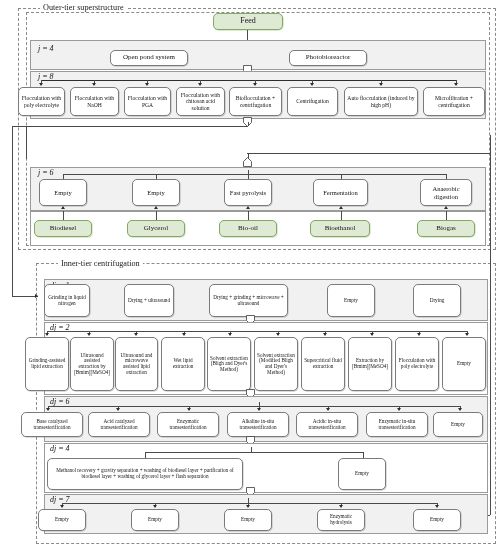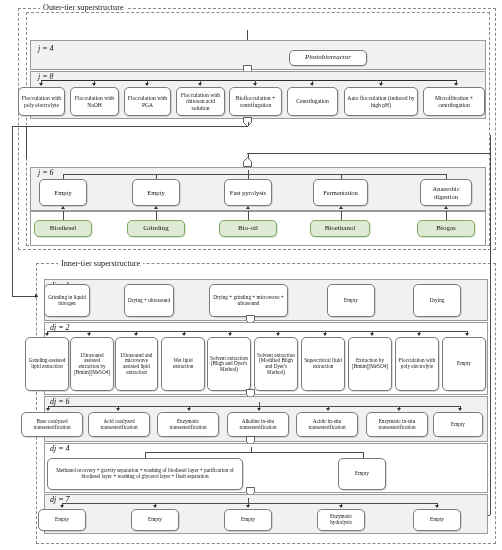--- a/index.html
+++ b/index.html
@@ -84,32 +84,34 @@
 </head>
 <body>
 
 <div id="root">
 
   <div class="dashbox" style="left:18px;top:8px;width:478px;height:242px;"></div>
   <div class="dashbox-label" style="left:40px;top:3px;">Outer-tier superstructure</div>
 
   <div class="dashbox" style="left:26px;top:12px;width:464px;height:234px;"></div>
 
+  <div class="node green f8" style="left:213px;top:13px;width:70px;height:17px;">Feed</div>
 
   <div class="ln vln" style="left:247px;top:30px;height:11px;"></div>
 
   <div class="ln hln" style="left:148px;top:41px;width:203px;"></div>
   <div class="ln vln" style="left:148px;top:41px;height:7px;"></div>
   <div class="ln vln" style="left:350px;top:41px;height:7px;"></div>
   <div class="arrowdn" style="left:145.7px;top:46px;"></div>
   <div class="arrowdn" style="left:347.7px;top:46px;"></div>
 
   <div class="band grey" style="left:30px;top:40px;width:456px;height:30px;"></div>
   <div class="band-label" style="left:38px;top:44px;">j = 4</div>
-  <div class="node f7" style="left:289px;top:50px;width:78px;height:16px;font-style:italic;">Photobioreactor</div>
+  <div class="node f7" style="left:110px;top:50px;width:78px;height:16px;">Open pond system</div>
+  <div class="node f7" style="left:289px;top:50px;width:78px;height:16px;">Photobioreactor</div>
 
   <div class="gate" style="left:242px;top:65px;">
     <svg width="11" height="11" viewBox="0 0 11 11">
       <path d="M1.5 0.5 H9.5 V5.5 L5.5 9.5 L1.5 5.5 Z" fill="#ffffff" stroke="#3a3a3a" stroke-width="0.8"></path>
     </svg>
   </div>
 
   <div class="band grey" style="left:30px;top:71px;width:456px;height:48px;"></div>
   <div class="band-label" style="left:38px;top:72px;">j = 8</div>
 
@@ -184,27 +186,27 @@
   <div class="ln vln" style="left:248px;top:211px;height:9px;"></div>
   <div class="ln vln" style="left:341px;top:211px;height:9px;"></div>
   <div class="ln vln" style="left:446px;top:211px;height:9px;"></div>
   <div class="arrowup" style="left:60.7px;top:206px;"></div>
   <div class="arrowup" style="left:153.7px;top:206px;"></div>
   <div class="arrowup" style="left:245.7px;top:206px;"></div>
   <div class="arrowup" style="left:338.7px;top:206px;"></div>
   <div class="arrowup" style="left:443.7px;top:206px;"></div>
 
   <div class="node green f7" style="left:34px;top:220px;width:58px;height:17px;">Biodiesel</div>
-  <div class="node green f7" style="left:127px;top:220px;width:58px;height:17px;">Grinding</div>
+  <div class="node green f7" style="left:127px;top:220px;width:58px;height:17px;">Glycerol</div>
   <div class="node green f7" style="left:219px;top:220px;width:58px;height:17px;">Bio-oil</div>
   <div class="node green f7" style="left:310px;top:220px;width:60px;height:17px;">Bioethanol</div>
   <div class="node green f7" style="left:417px;top:220px;width:58px;height:17px;">Biogas</div>
 
   <div class="dashbox" style="left:36px;top:263px;width:460px;height:281px;"></div>
-  <div class="dashbox-label" style="left:58px;top:259px;">Inner-tier superstructure</div>
+  <div class="dashbox-label" style="left:58px;top:259px;">Inner-tier centrifugation</div>
 
   <div class="ln vln" style="left:12px;top:126px;height:170px;"></div>
   <div class="ln hln" style="left:12px;top:126px;width:14px;"></div>
   <div class="ln hln" style="left:12px;top:296px;width:26px;"></div>
   <div class="arrowleft" style="left:35px;top:293.7px;transform:rotate(180deg);"></div>
 
   <div class="ln vln" style="left:490px;top:153px;height:362px;"></div>
   <div class="ln hln" style="left:470px;top:515px;width:20px;"></div>
   <div class="arrowleft" style="left:467px;top:512.7px;"></div>
 

